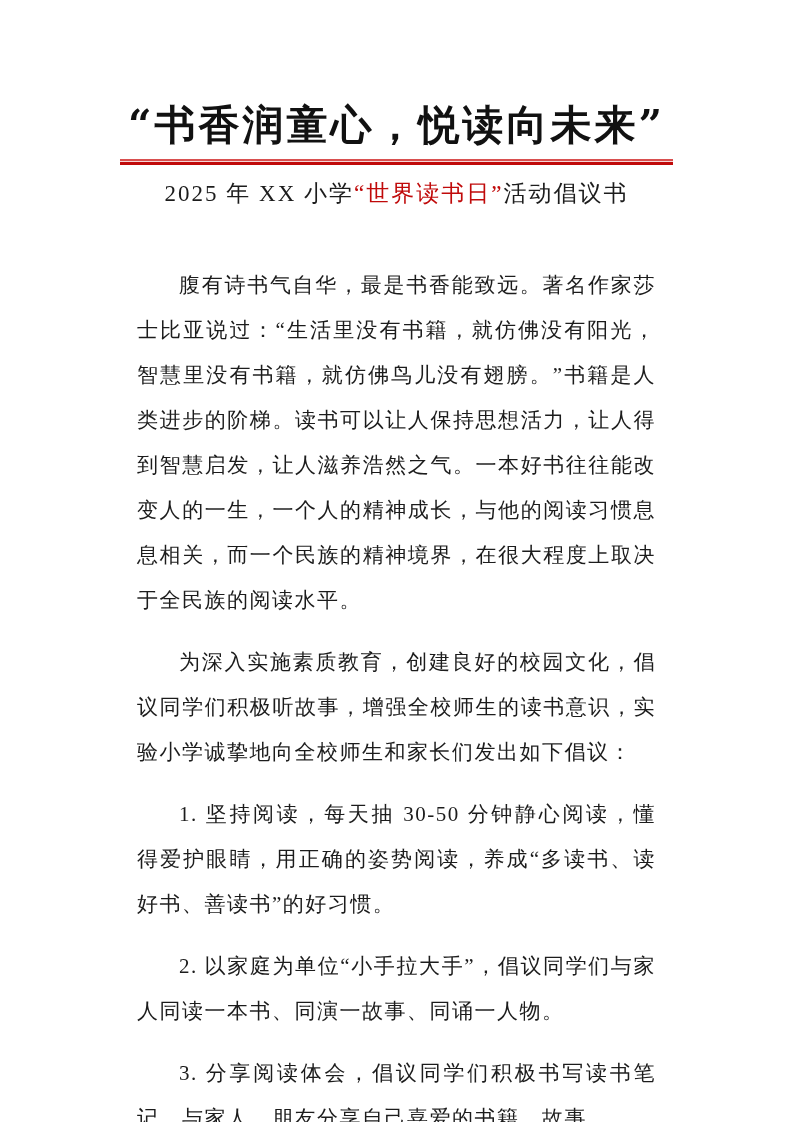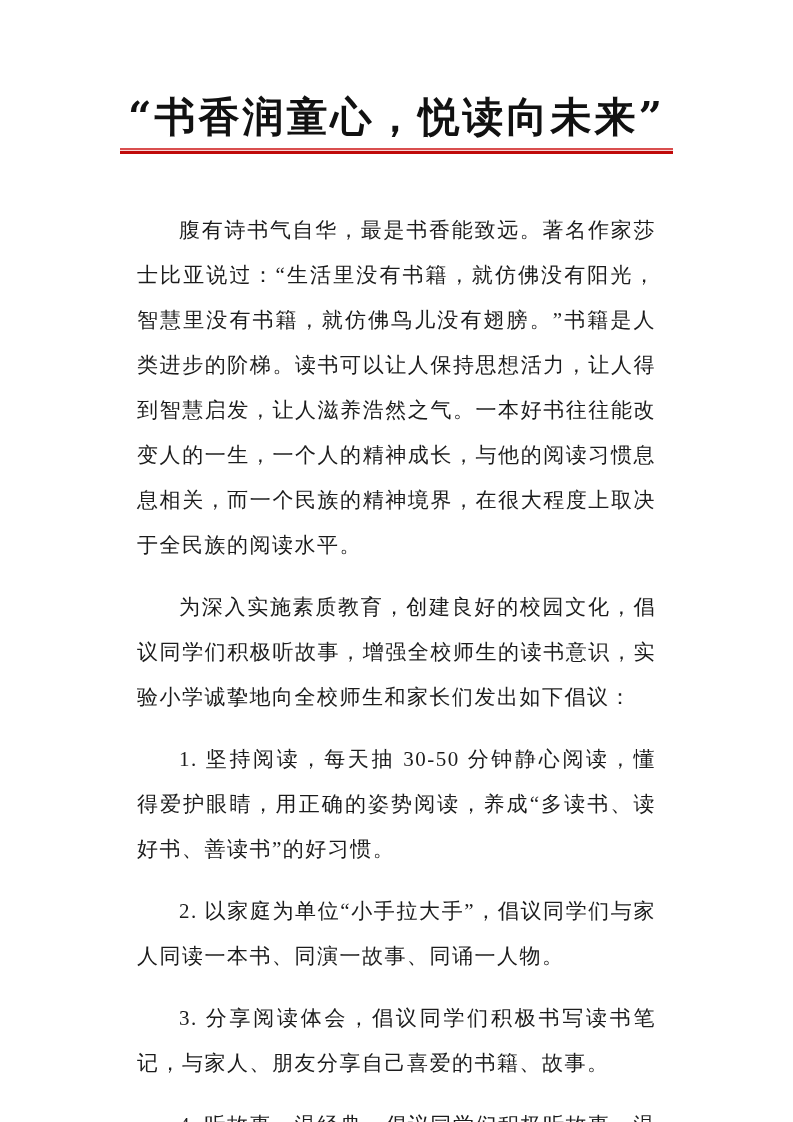--- a/index.html
+++ b/index.html
@@ -11,21 +11,21 @@
   }
   .doc-page {
     width: 793px;
     height: 1122px;
     background: #ffffff;
     padding: 92px 120px 40px 120px;
     overflow: hidden;
     position: relative;
   }
   .doc-title {
-    margin: 0;
+    margin: 8px;
     font-family: "DejaVu Serif", "Liberation Serif", serif;
     font-size: 41px;
     font-weight: 700;
     line-height: 1.25;
     letter-spacing: 3px;
     text-align: center;
     color: #111111;
     white-space: nowrap;
   }
   .title-rule {
@@ -71,20 +71,21 @@
 
   <header>
     <h1 class="doc-title">“书香润童心，悦读向未来”</h1>
 
     <div class="title-rule">
       <div class="rule-thin"></div>
       <div class="rule-gap"></div>
       <div class="rule-thick"></div>
     </div>
 
+    <h2 class="doc-subtitle"><span>2025 年 XX 小学</span><span class="red">“世界读书日”</span><span>活动倡议书</span></h2>
   </header>
 
   <main class="doc-body">
     <p class="para">腹有诗书气自华，最是书香能致远。著名作家莎士比亚说过：“生活里没有书籍，就仿佛没有阳光，智慧里没有书籍，就仿佛鸟儿没有翅膀。”书籍是人类进步的阶梯。读书可以让人保持思想活力，让人得到智慧启发，让人滋养浩然之气。一本好书往往能改变人的一生，一个人的精神成长，与他的阅读习惯息息相关，而一个民族的精神境界，在很大程度上取决于全民族的阅读水平。</p>
 
     <p class="para">为深入实施素质教育，创建良好的校园文化，倡议同学们积极听故事，增强全校师生的读书意识，实验小学诚挚地向全校师生和家长们发出如下倡议：</p>
 
 
     <p class="para">1. 坚持阅读，每天抽 30-50 分钟静心阅读，懂得爱护眼睛，用正确的姿势阅读，养成“多读书、读好书、善读书”的好习惯。</p>
 

